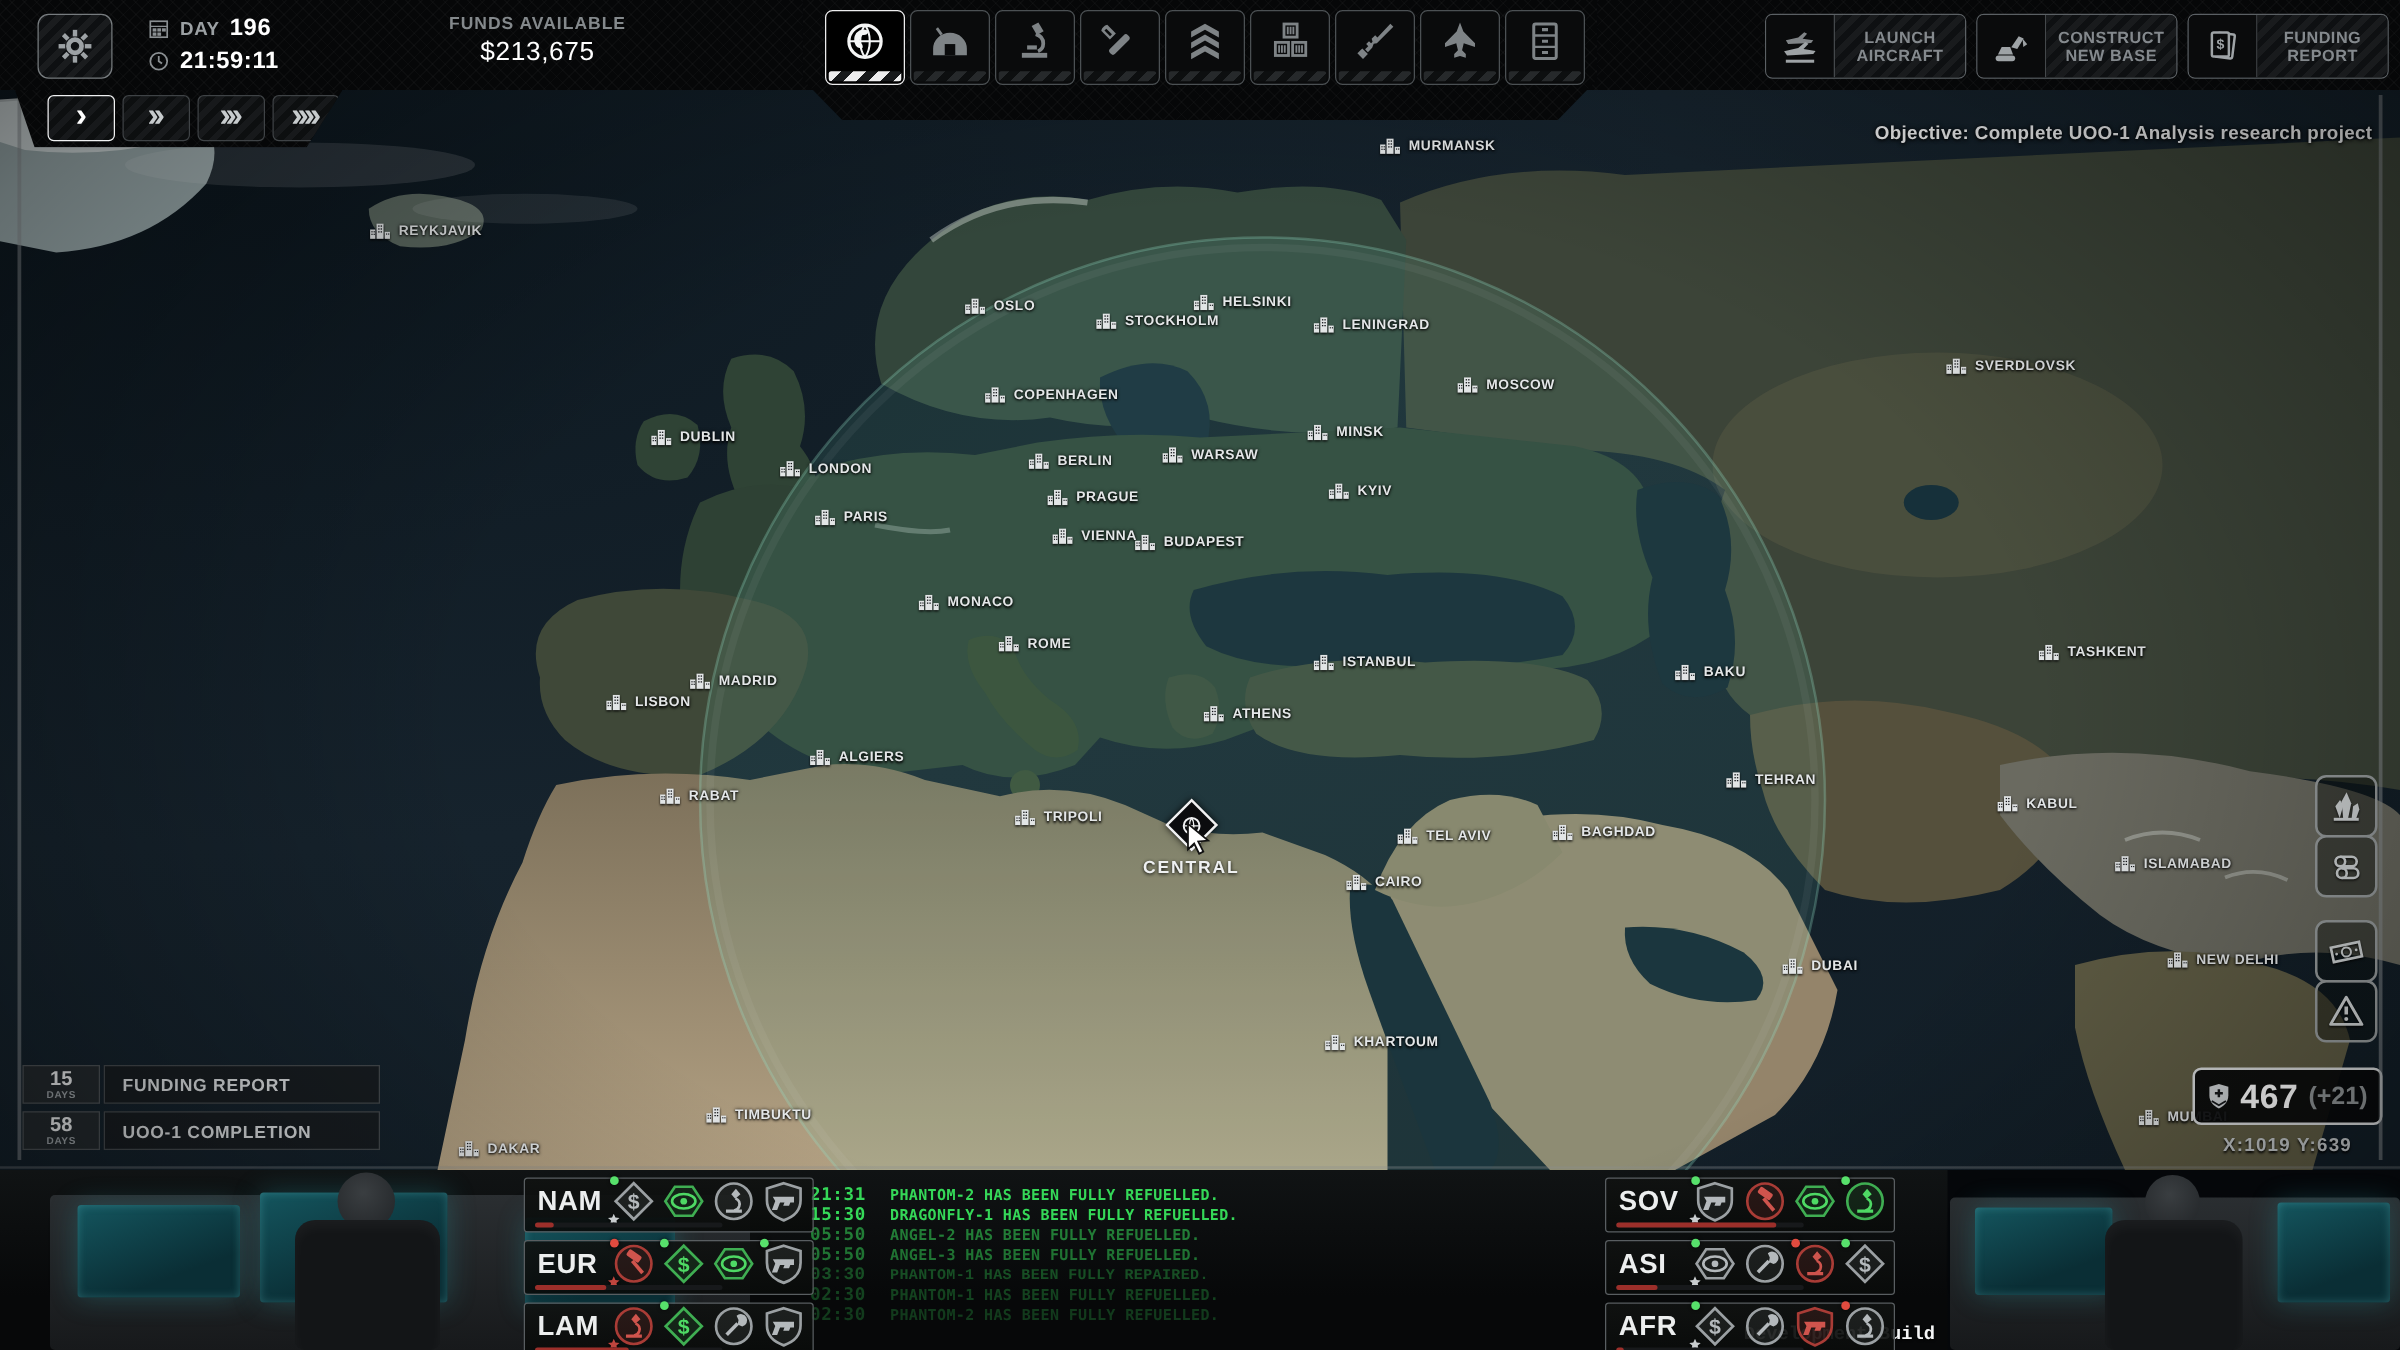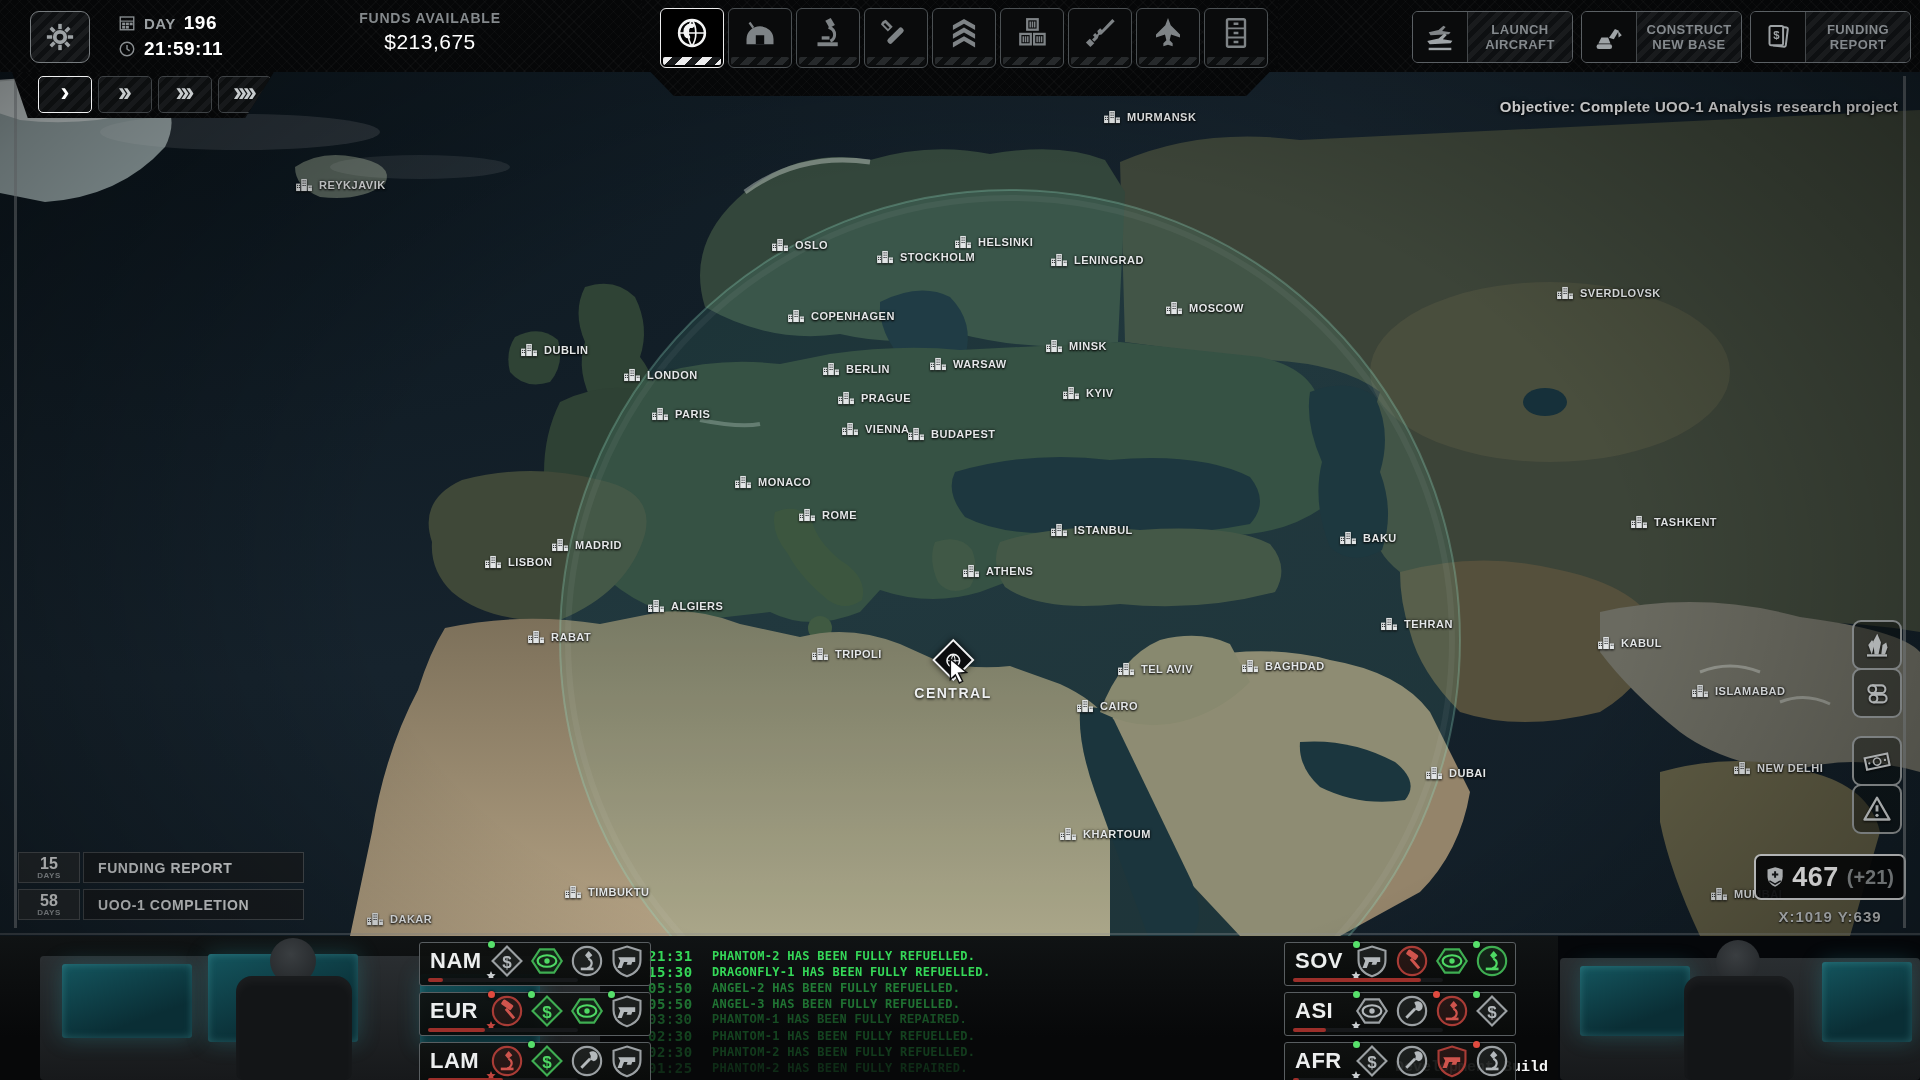--- a/index.html
+++ b/index.html
@@ -1263,24 +1263,20 @@
         <span class="log-time">03:30</span>
         <span class="log-msg">PHANTOM-1 HAS BEEN FULLY REPAIRED.</span>
       </div>
       <div class="log-row" style="opacity: 0.28;">
         <span class="log-time">02:30</span>
         <span class="log-msg">PHANTOM-1 HAS BEEN FULLY REFUELLED.</span>
       </div>
       <div class="log-row" style="opacity: 0.24;">
         <span class="log-time">02:30</span>
         <span class="log-msg">PHANTOM-2 HAS BEEN FULLY REFUELLED.</span>
-      </div>
-      <div class="log-row" style="opacity: 0.17;">
-        <span class="log-time">01:25</span>
-        <span class="log-msg">PHANTOM-2 HAS BEEN FULLY REPAIRED.</span>
       </div>
     </div>
   <div class="rcol" id="regions-left">
       <div class="rrow">
         <span class="rcode">NAM</span>
         <div class="slot">
           <svg class="sl" viewBox="0 0 24 24">
             <g fill="rgba(158,164,167,0.10)" stroke="#9ba0a3" stroke-width="1.5">
               <path d="M12 1.8 L22.2 12 12 22.2 1.8 12 Z"></path>
             </g>

